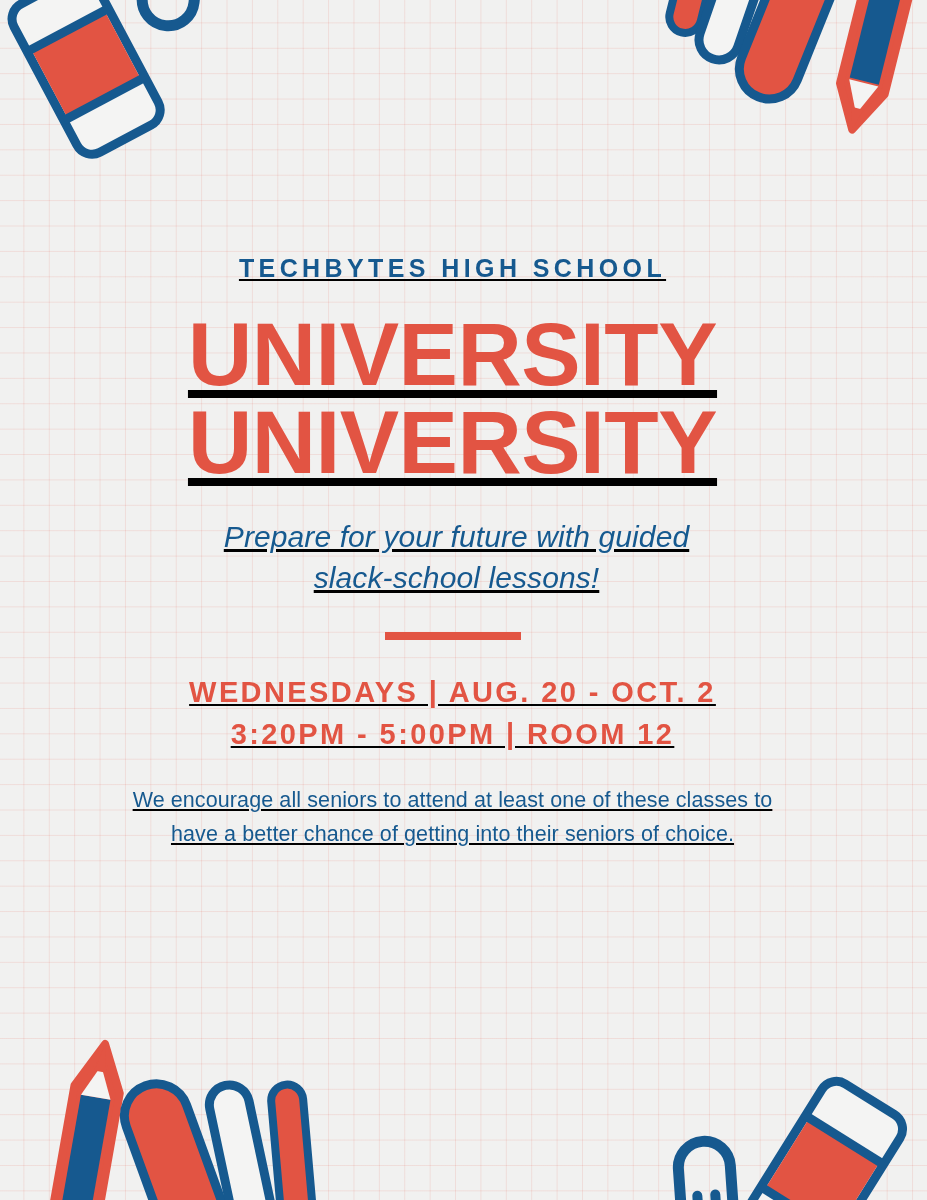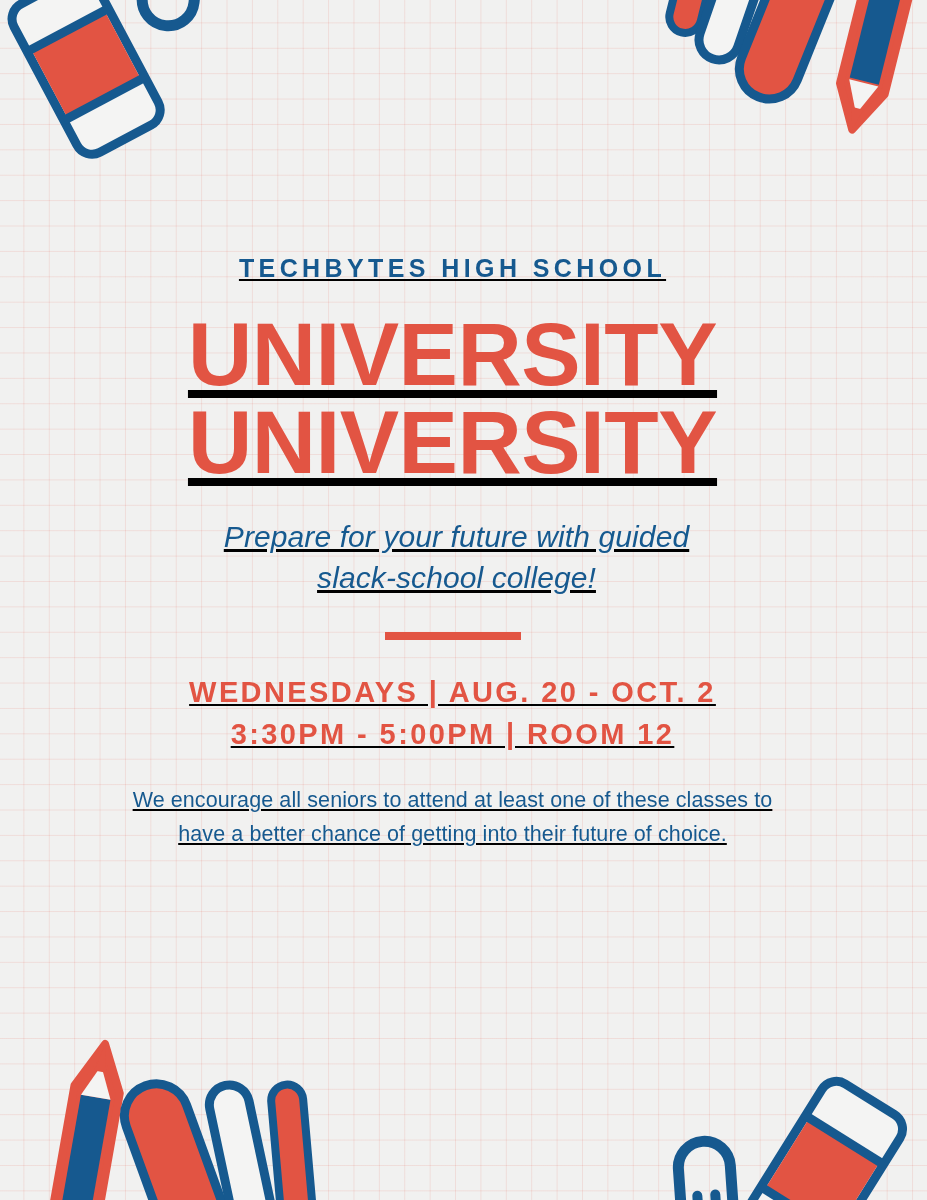--- a/index.html
+++ b/index.html
@@ -203,31 +203,31 @@
 
     <p id="eyebrow">TECHBYTES HIGH SCHOOL</p>
 
     <h1 id="headline">
       <span class="hl-line">UNIVERSITY</span>
       <span class="hl-line">UNIVERSITY</span>
     </h1>
 
     <p id="subhead">
       <span class="sub-line">Prepare for your future with guided</span>
-      <span class="sub-line">slack-school college!</span>
+      <span class="sub-line">slack-school lessons!</span>
     </p>
 
     <div id="divider-wrap">
       <div id="divider"></div>
     </div>
 
     <p id="schedule">
       <span class="sch-line">WEDNESDAYS | AUG. 20 - OCT. 2</span>
-      <span class="sch-line">3:30PM - 5:00PM | ROOM 12</span>
+      <span class="sch-line">3:20PM - 5:00PM | ROOM 12</span>
     </p>
 
     <p id="body-copy">
       <span class="body-line">We encourage all seniors to attend at least one of these classes to</span>
-      <span class="body-line">have a better chance of getting into their future of choice.</span>
+      <span class="body-line">have a better chance of getting into their seniors of choice.</span>
     </p>
 
   </div>
 </div>
 
 </body></html>

